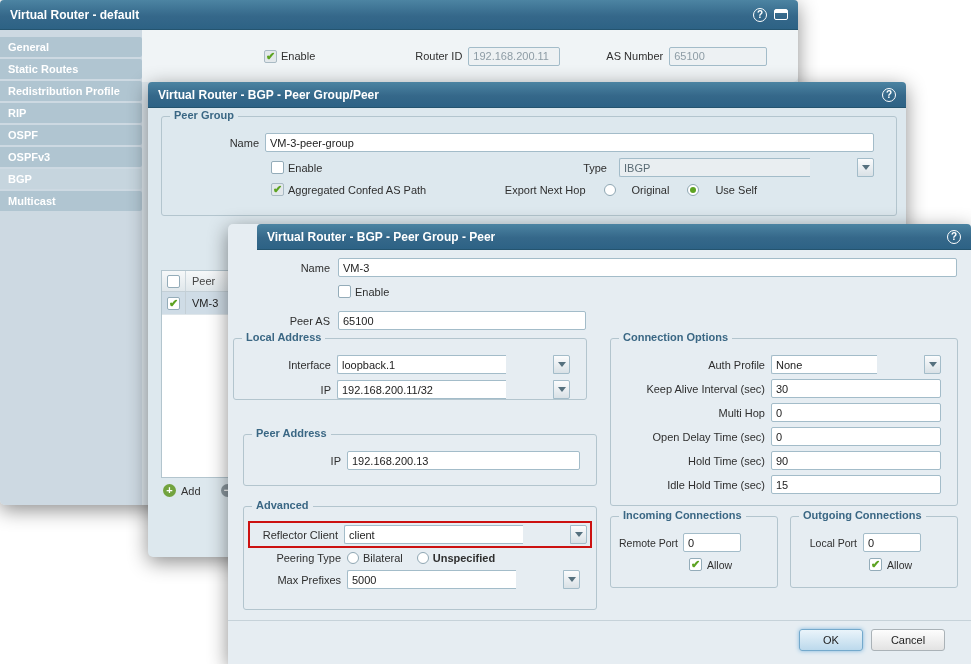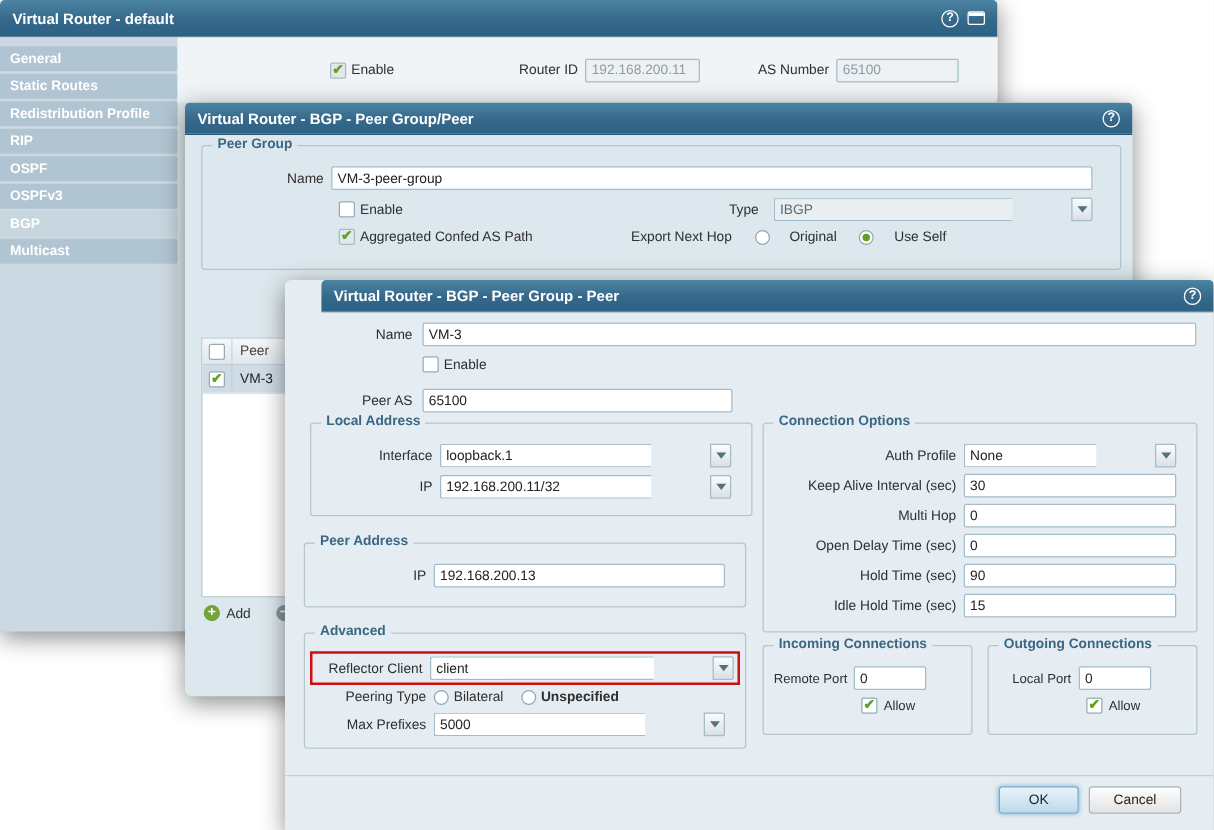--- a/index.html
+++ b/index.html
@@ -97,23 +97,23 @@
         border-radius: 5px 5px 0 0; }
   .d3 .hdr { height: 26px; margin-left: 29px; }
   .d3 .legend { background: #e6edf2; }
   .d3 .toprow { position: absolute; left: 8px; right: 14px; display: flex; align-items: center; }
   .d3 .lblcol { width: 102px; text-align: right; padding-right: 8px; flex: none; }
   .row-name { top: 34px; }
   .row-name .inp { flex: 1; }
   .row-enable { top: 61px; }
   .row-peeras { top: 87px; }
   .inp-peeras { width: 248px; }
-  .fs-local { left: 20px; top: 114px; width: 354px; height: 75px; }
+  .fs-local { left: 5px; top: 114px; width: 354px; height: 62px; }
   .fs-peeraddr { left: 15px; top: 210px; width: 354px; height: 52px; }
-  .fs-adv { left: 15px; top: 282px; width: 354px; height: 93px; padding-top: 14px; }
+  .fs-adv { left: 15px; top: 282px; width: 354px; height: 104px; padding-top: 14px; }
   .redbox { display: flex; align-items: center; border: 2px solid #cc1111; padding: 2px 3px;
             margin: 0 -4px 4px -4px; }
   .redbox .lbl { width: 91px; text-align: right; padding-right: 6px; flex: none; }
   .redbox .dd { flex: 1; text-align: right; }
   .fs-conn { left: 382px; top: 114px; width: 348px; height: 168px; }
   .fs-conn .frow { margin-bottom: 5px; }
   .fs-in  { left: 382px; top: 292px; width: 168px; height: 72px; }
   .fs-out { left: 562px; top: 292px; width: 168px; height: 72px; }
   .fs-in .lbl, .fs-out .lbl { width: 64px; flex: none; font-size: 10.5px; }
   .inp-port { width: 58px; }

